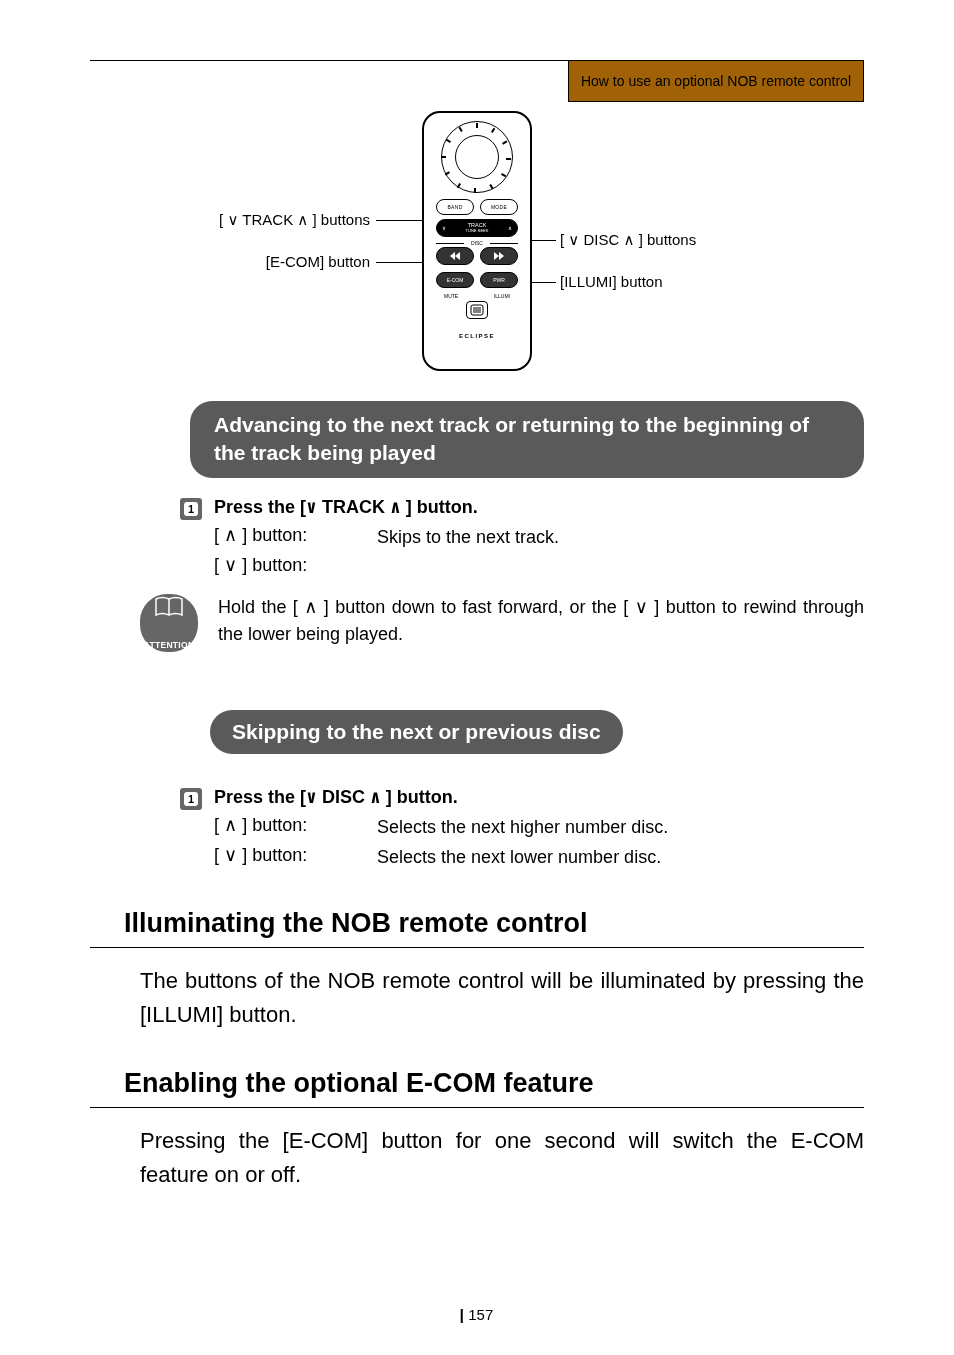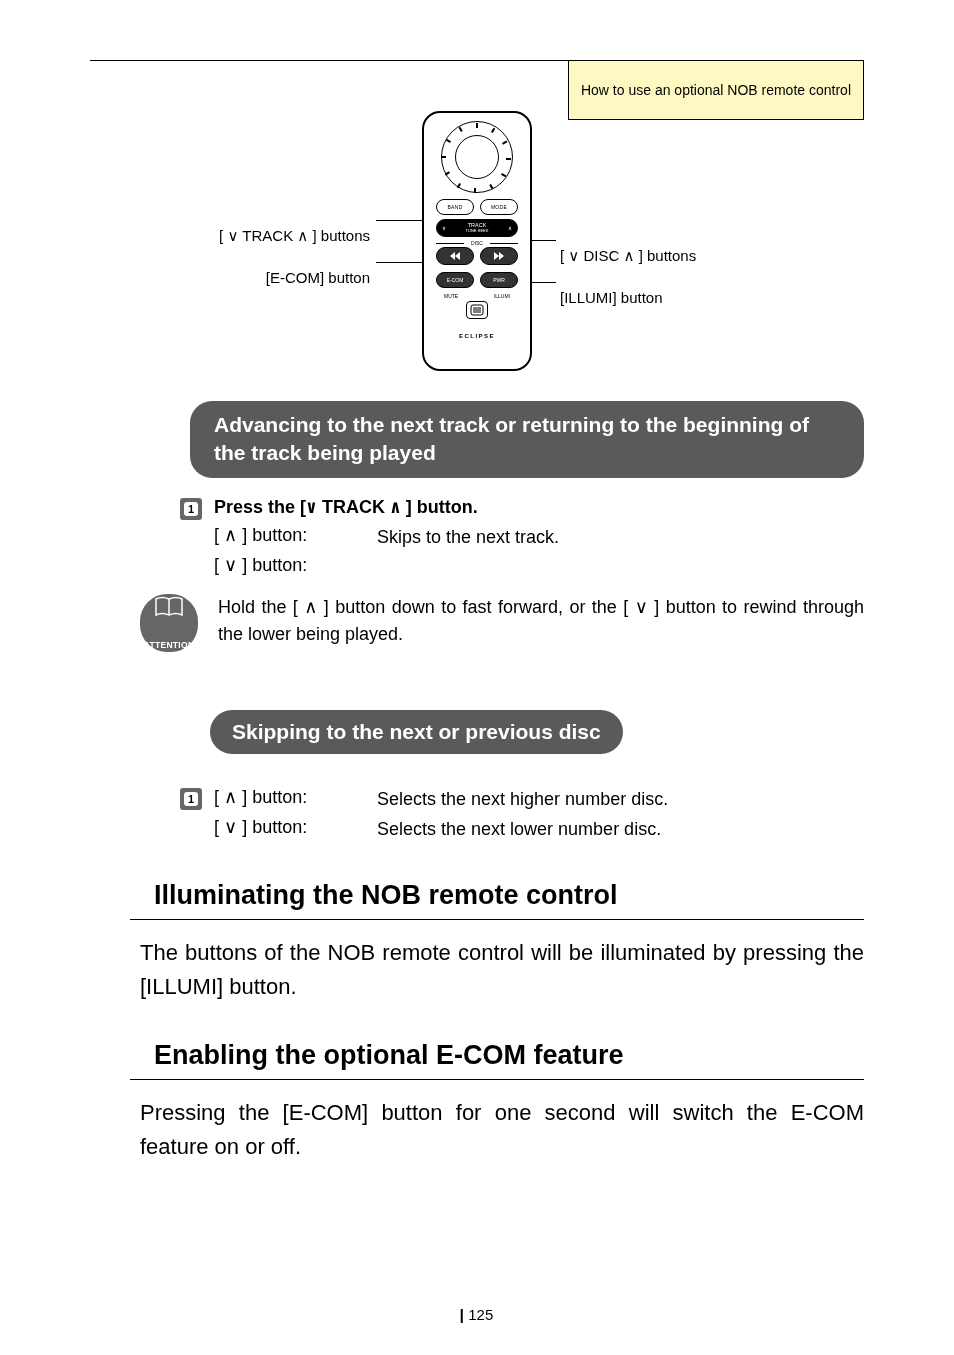--- a/index.html
+++ b/index.html
@@ -15,23 +15,23 @@
   .header-line {
     border-top: 1.5px solid #000;
     position: relative;
     margin-bottom: 6px;
   }
   .header-box {
     position: absolute;
     right: 0;
     top: -1px;
     border: 1.5px solid #000;
-    padding: 21px 12px;
+    padding: 12px 12px;
     font-size: 14px;
-    background: #fef9c3;
+    background: #a16207;
   }
   .diagram-area {
     position: relative;
     height: 290px;
     margin-top: 50px;
   }
   .remote {
     position: absolute;
     left: 50%;
     top: 0;
@@ -59,21 +59,21 @@
   .remote .bar .lbl { color:#fff; text-align:center; line-height:1; flex:1;}
   .remote .disc-lbl { width:82px; text-align:center; font-size:5px; position:relative; margin-bottom:1px;}
   .remote .disc-lbl:before, .remote .disc-lbl:after { content:""; position:absolute; top:50%; width:28px; height:1px; background:#000;}
   .remote .disc-lbl:before{left:0;} .remote .disc-lbl:after{right:0;}
   .remote .rbtn { width:38px; height:18px; border:1.2px solid #000; border-radius:9px; background:#333; display:flex; align-items:center; justify-content:center;}
   .remote .rbtn svg { width:14px; height:10px;}
   .remote .sbtn { width:38px; height:16px; border:1.2px solid #000; border-radius:8px; font-size:5px; display:flex; align-items:center; justify-content:center; background:#333; color:#fff;}
   .remote .tiny { font-size:5px; width:82px; display:flex; justify-content:space-between; padding:0 8px; margin-top:1px;}
   .remote .illumi-btn { width:22px; height:18px; border:1.2px solid #000; border-radius:4px; margin-top:2px; display:flex; align-items:center; justify-content:center;}
   .remote .logo { font-size:6px; letter-spacing:1.5px; margin-top:14px; font-weight:bold;}
-  .callout { position:absolute; font-size:15px; white-space:nowrap;margin-top:16px; }
+  .callout { position:absolute; font-size:15px; white-space:nowrap; }
   .leader { position:absolute; height:1px; background:#000; }
 
   .rounded-banner {
     background: #5a5a5a;
     color: #fff;
     border-radius: 22px;
     padding: 10px 24px;
     font-size: 21px;
     font-weight: bold;
     display: inline-block;
@@ -92,21 +92,21 @@
   .step-head { margin-left: 34px; font-size:18px; font-weight:bold; margin-bottom:6px;}
   .step-body { margin-left:34px; font-size:18px; }
   .def-row { display:flex; gap:10px; margin-bottom:2px; }
   .def-row .k { white-space:nowrap; min-width:105px;}
   .def-row .v { flex:1; text-align:justify; line-height:1.55;margin-left:48px;}
   .attention-block { display:flex; gap:20px; margin-left:50px; margin-right:0; align-items:flex-start; margin-bottom:22px;}
   .attention-badge { width:58px; height:58px; background:#666; display:flex; flex-direction:column; align-items:center; justify-content:center; gap:21px;border-radius:27px;}
   .attention-badge svg { width:30px; height:24px; }
   .attention-badge .t { color:#fff; font-size:8.5px; font-weight:bold; letter-spacing:0.3px;}
   .attention-text { font-size:18px; text-align:justify; line-height:1.55; flex:1;}
-  .section-head { display:flex; align-items:flex-start; gap:14px; border-bottom:1.5px solid #000; padding-bottom:8px; margin-top:34px; margin-bottom:16px;margin-left:40px;}
+  .section-head { display:flex; align-items:flex-start; gap:24px; border-bottom:1.5px solid #000; padding-bottom:8px; margin-top:34px; margin-bottom:16px;}
   .section-head .bar { width:10px; background:#666;}
   .section-head h2 { font-size:27px; font-weight:bold; padding-top:2px;}
   .section-body { margin-left:50px; font-size:22px; text-align:justify; line-height:1.55;}
   .page-num { position:absolute; bottom:32px; left:50%; transform:translateX(-50%); font-size:15px;}
   .page-num:before { content:""; display:inline-block; width:1.5px; height:14px; background:#000; vertical-align:middle; margin-right:6px;}
 </style>
 </head>
 <body>
 
 
@@ -236,20 +236,23 @@
 
 <div style="text-align:left; margin-left:120px; margin-bottom:14px;">
   <div class="rounded-banner small" style="margin-left:0;">Skipping to the next or previous disc</div>
 </div>
 
 
 <div class="step-block">
   <div class="step-num">
       <span>1</span>
     </div>
+  <div class="step-head">
+    <span>Press the [</span><span style="font-family:monospace;">∨</span><span> DISC </span><span style="font-family:monospace;">∧</span><span> ] button.</span>
+  </div>
   <div class="step-body">
     <div class="def-row">
       <div class="k">[ ∧ ] button:</div>
       <div class="v">Selects the next higher number disc.</div>
     </div>
     <div class="def-row">
       <div class="k">[ ∨ ] button:</div>
       <div class="v">Selects the next lower number disc.</div>
     </div>
   </div>
@@ -263,16 +266,16 @@
 <div class="section-body">The buttons of the NOB remote control will be illuminated by pressing the [ILLUMI] button.</div>
 
 
 <div class="section-head">
   <div class="bar"></div>
   <h2>Enabling the optional E-COM feature</h2>
 </div>
 <div class="section-body">Pressing the [E-COM] button for one second will switch the E-COM feature on or off.</div>
 
 
-<div class="page-num">125</div>
+<div class="page-num">157</div>
 
 
 
 
 </body></html>

